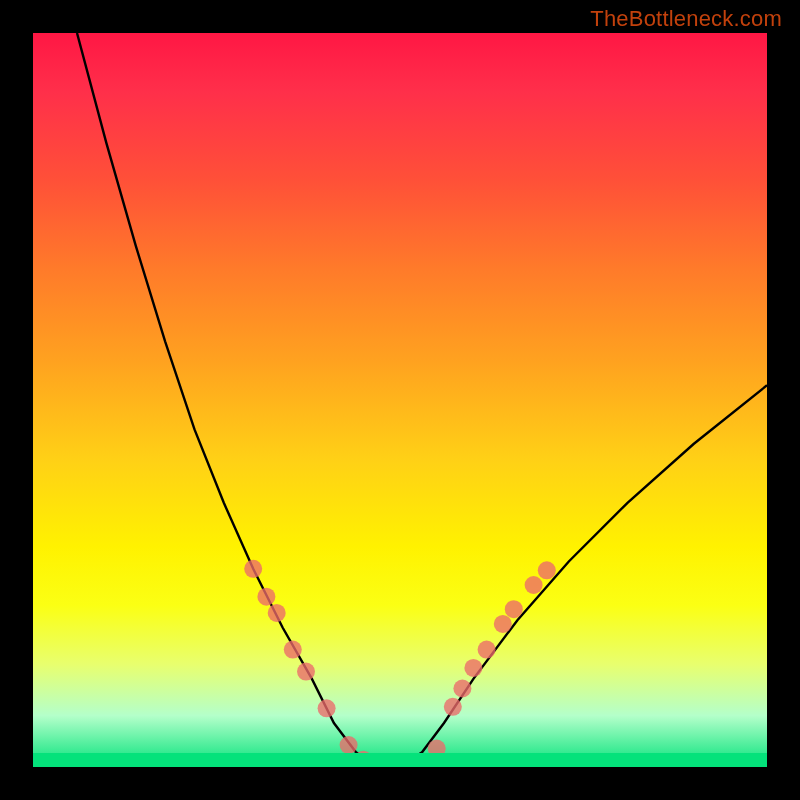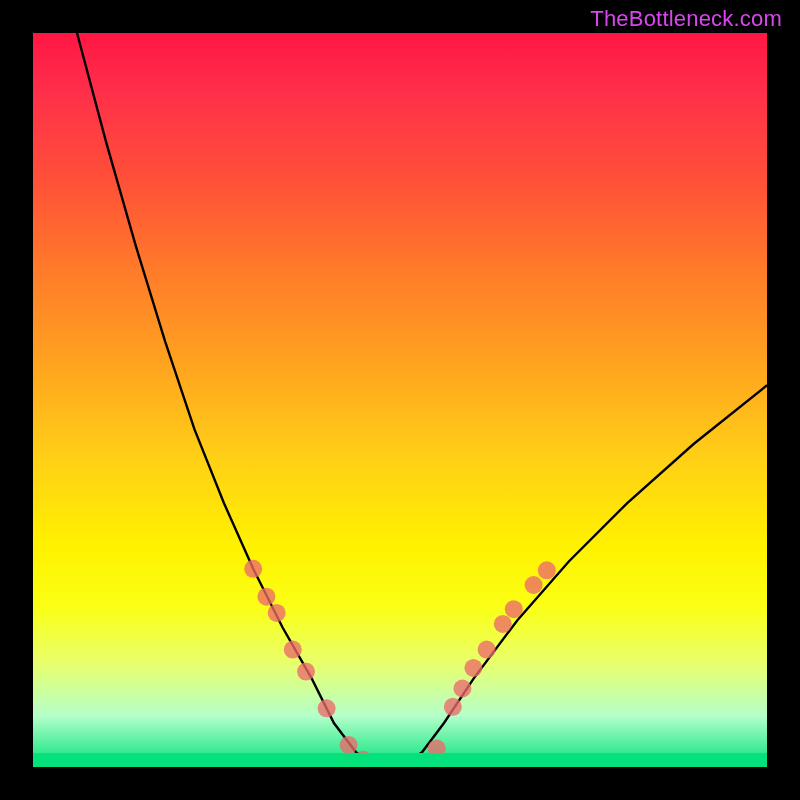--- a/index.html
+++ b/index.html
@@ -37,21 +37,21 @@
     left: 0;
     bottom: 0;
     width: 100%;
     height: 14px;
     background: #04e27b;
   }
   .watermark {
     position: absolute;
     top: 6px;
     right: 18px;
-    color: #d946ef;
+    color: #c2410c;
     font-size: 22px;
     font-weight: 500;
     letter-spacing: 0.2px;
   }
   svg.curve {
     position: absolute;
     left: 0;
     top: 0;
     width: 734px;
     height: 734px;

